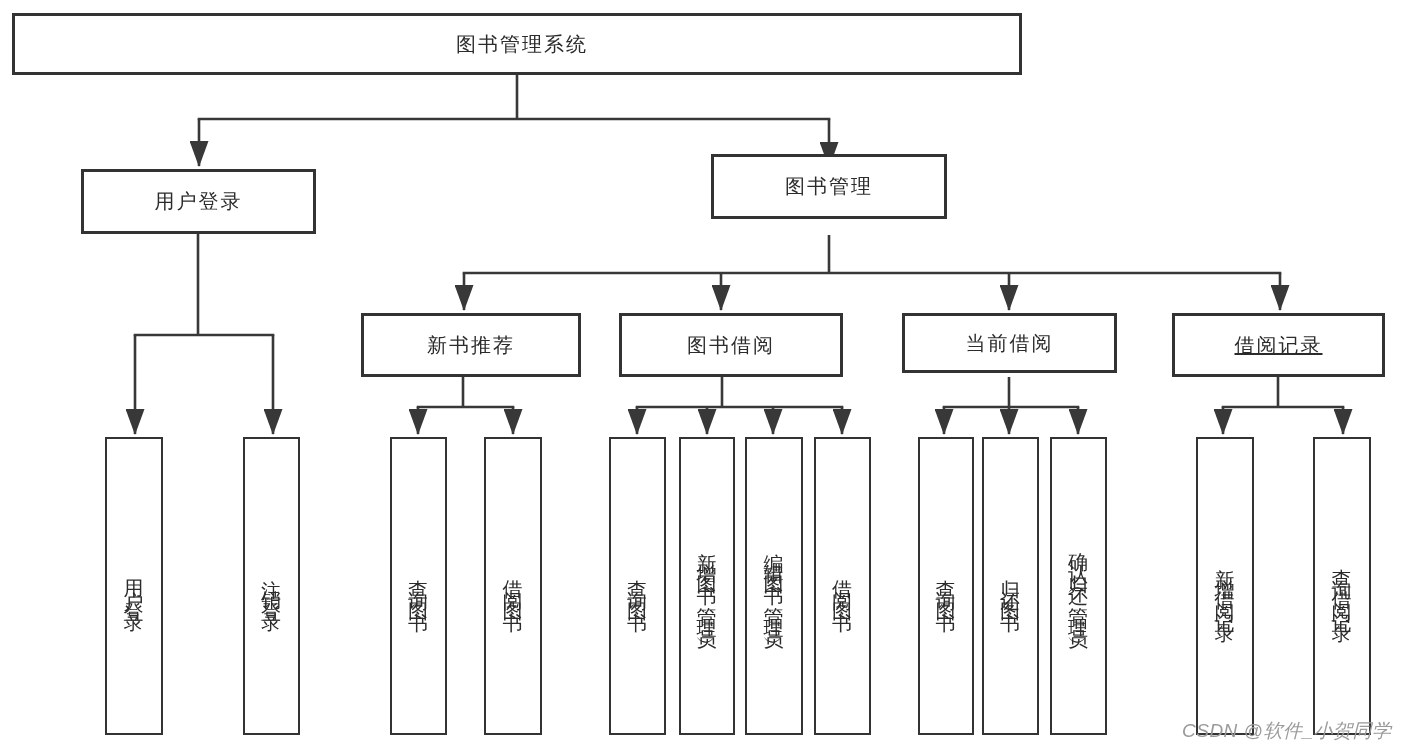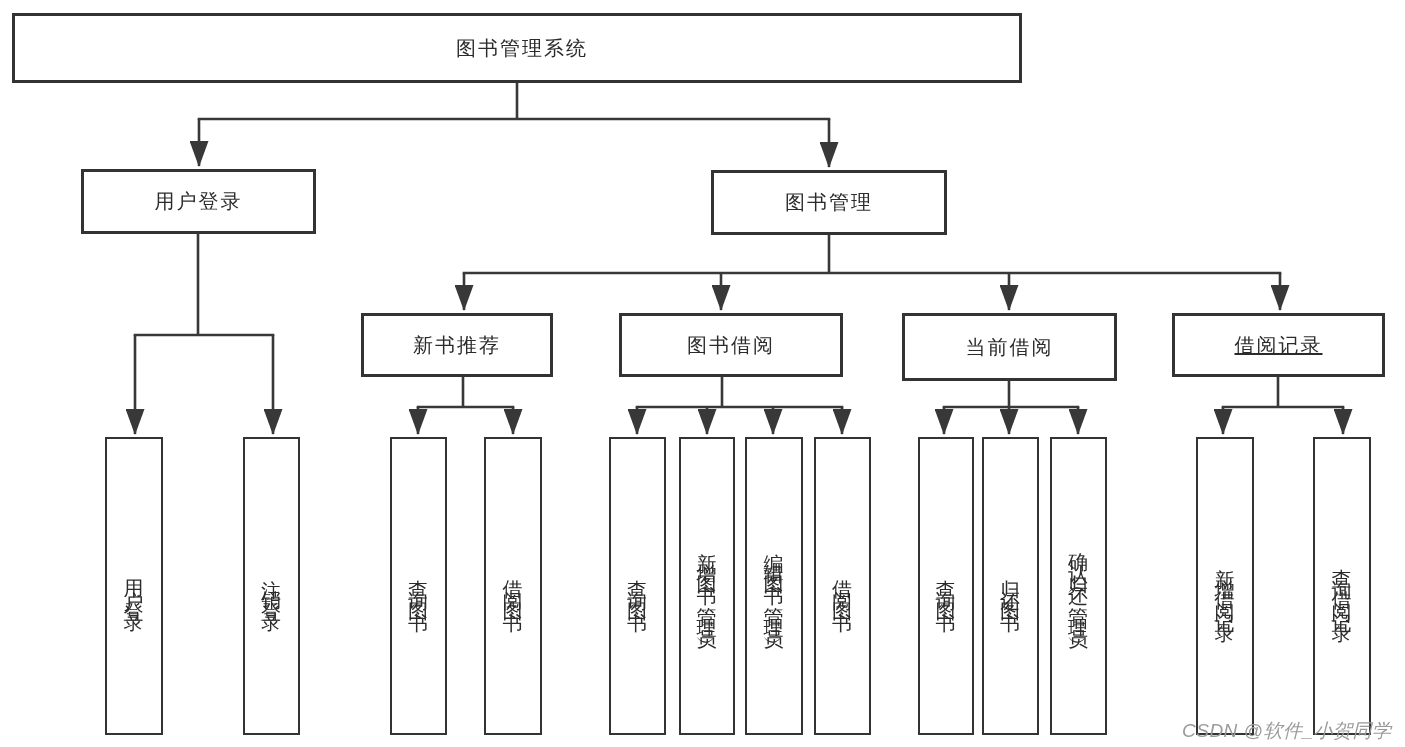--- a/index.html
+++ b/index.html
@@ -104,38 +104,38 @@
     </g>
 
     <g stroke="#383838" stroke-width="2.6" fill="none">
       <line x1="1278" y1="377" x2="1278" y2="407"></line>
       <line x1="1221.7" y1="407" x2="1344.3" y2="407"></line>
       <line x1="1223" y1="407" x2="1223" y2="434" marker-end="url(#arrow)"></line>
       <line x1="1343" y1="407" x2="1343" y2="434" marker-end="url(#arrow)"></line>
     </g>
   </svg>
 
-  <div class="node h" style="left:12px;top:13px;width:1010px;height:70px;padding-left:10px;">
+  <div class="node h" style="left:12px;top:13px;width:1010px;height:62px;padding-left:10px;">
     <span>图书管理系统</span>
   </div>
 
   <div class="node h" style="left:81px;top:169px;width:235px;height:65px;">
     <span>用户登录</span>
   </div>
-  <div class="node h" style="left:711px;top:170px;width:236px;height:65px;">
+  <div class="node h" style="left:711px;top:154px;width:236px;height:65px;">
     <span>图书管理</span>
   </div>
 
-  <div class="node h" style="left:361px;top:313px;width:192px;height:64px;">
+  <div class="node h" style="left:361px;top:313px;width:220px;height:64px;">
     <span>新书推荐</span>
   </div>
   <div class="node h" style="left:619px;top:313px;width:224px;height:64px;">
     <span>图书借阅</span>
   </div>
-  <div class="node h" style="left:902px;top:313px;width:215px;height:68px;">
+  <div class="node h" style="left:902px;top:313px;width:215px;height:60px;">
     <span>当前借阅</span>
   </div>
   <div class="node h" style="left:1172px;top:313px;width:213px;height:64px;text-decoration:underline;">
     <span>借阅记录</span>
   </div>
 
   <div class="node v" style="left:105px;top:437px;width:58px;height:298px;">
     <span>用户登录</span>
   </div>
   <div class="node v" style="left:243px;top:437px;width:57px;height:298px;">

